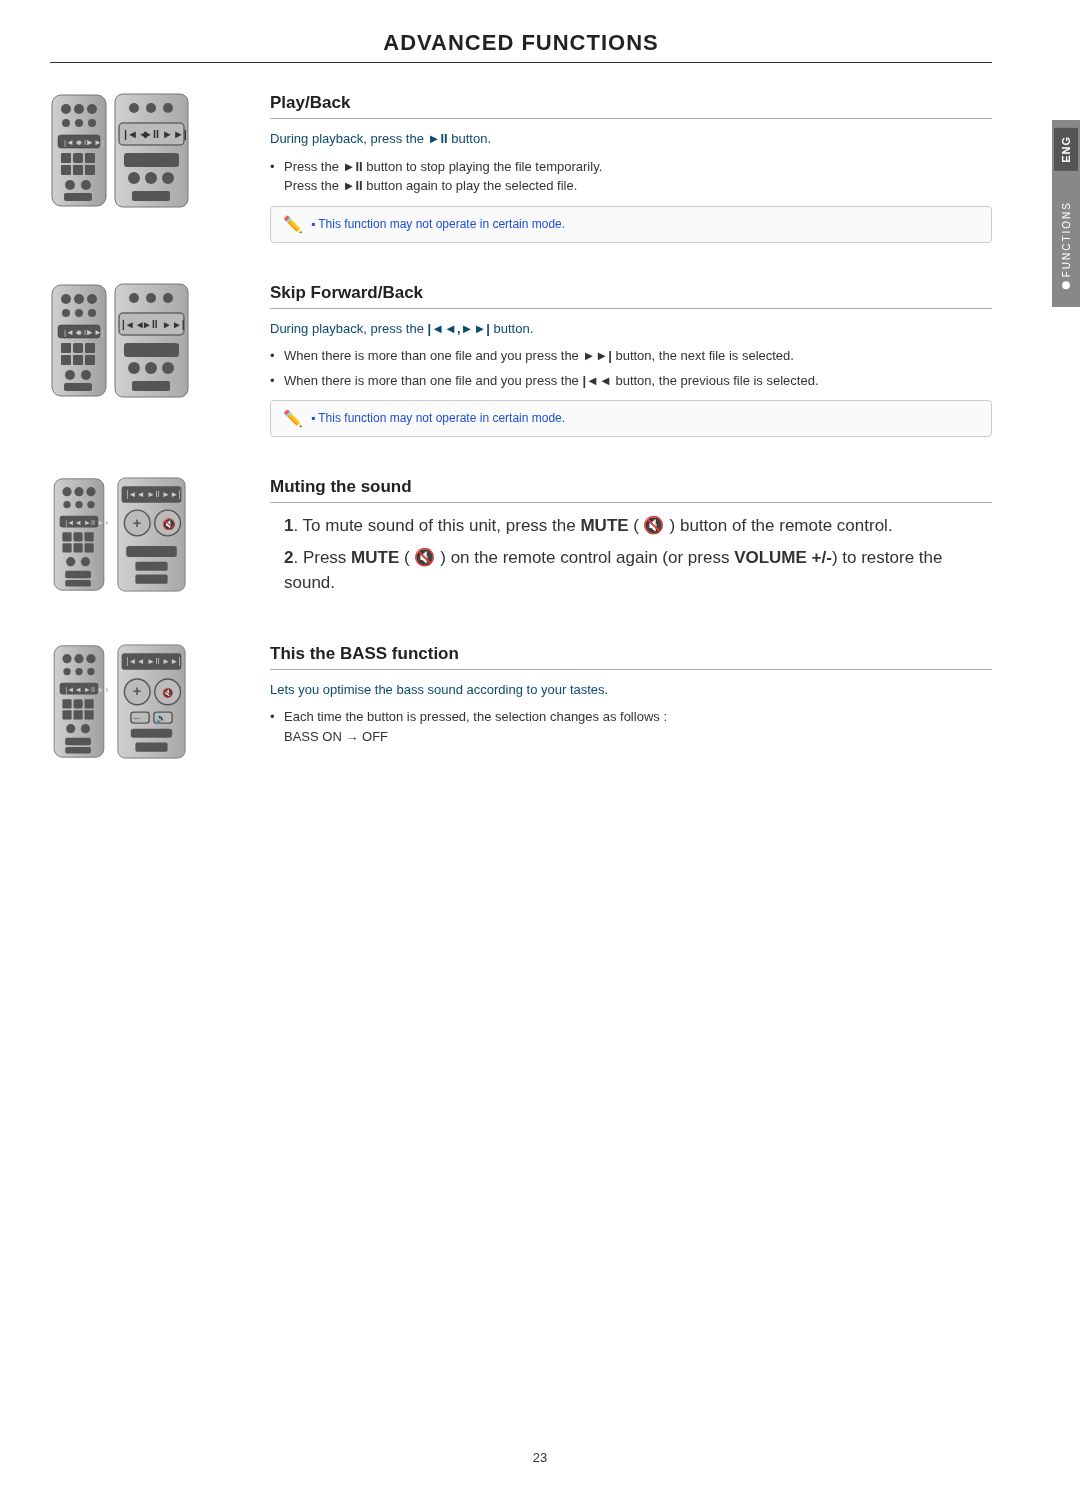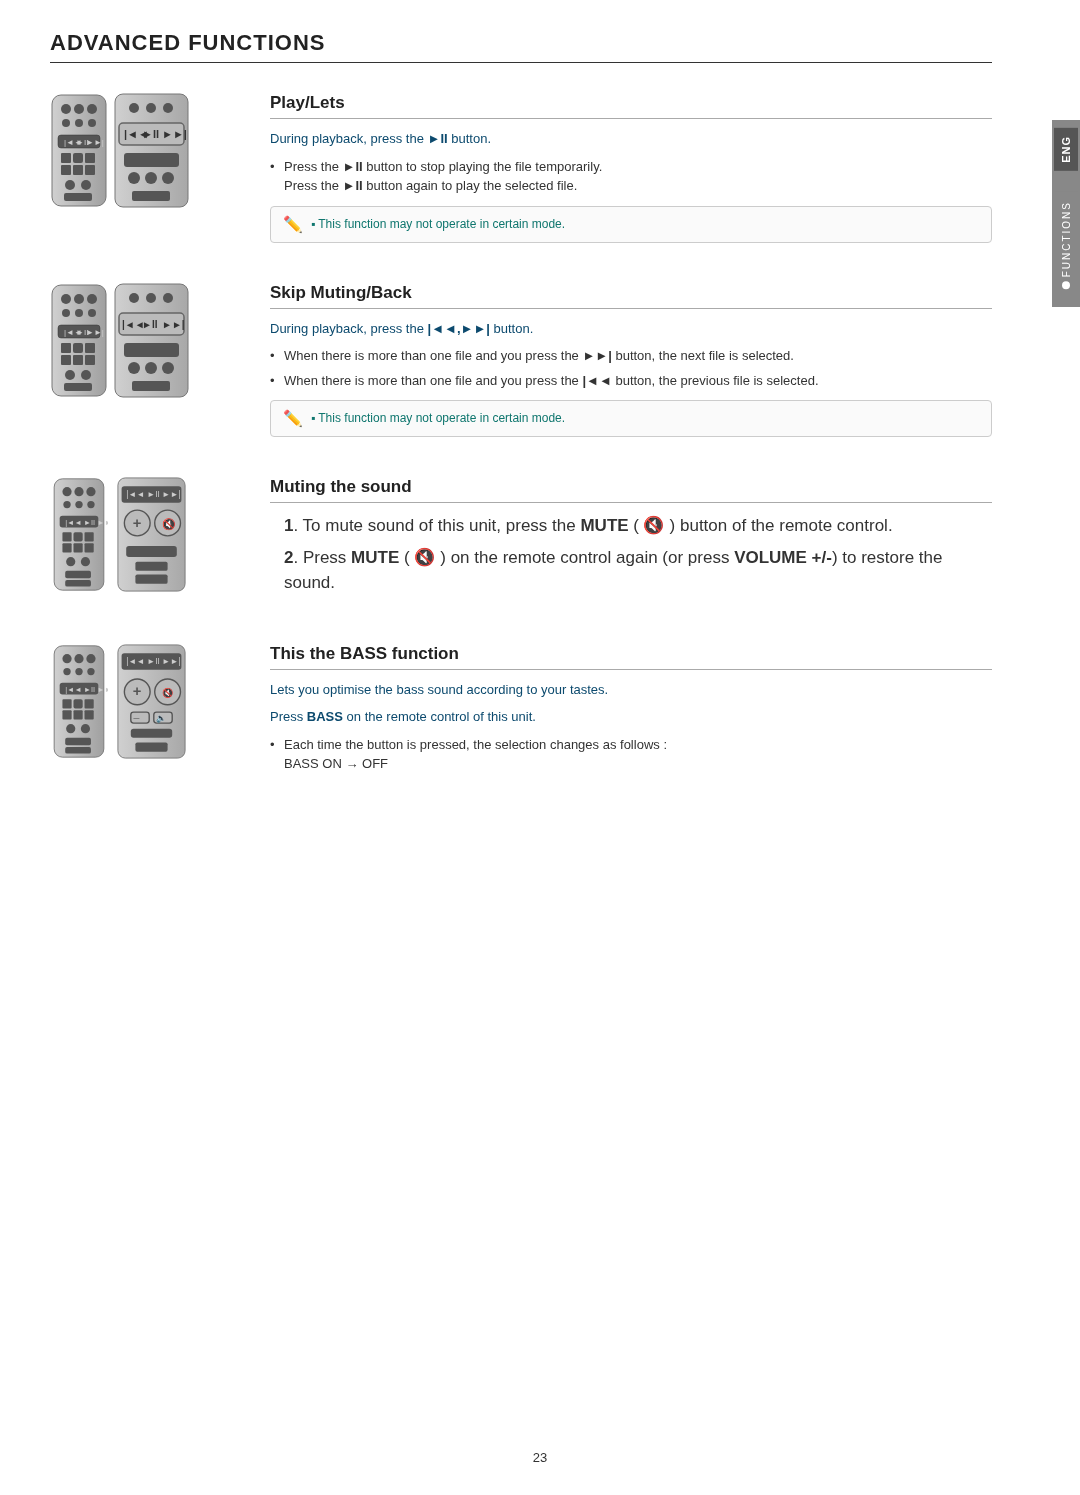--- a/index.html
+++ b/index.html
@@ -65,20 +65,21 @@
 
     
     .page-title {
       font-size: 22px;
       font-weight: bold;
       letter-spacing: 1px;
       border-bottom: 1.5px solid #333;
       padding-bottom: 6px;
       margin-bottom: 30px;
       color: #222;
+      text-align: center;
     }
 
     
     .section {
       display: flex;
       margin-bottom: 40px;
       gap: 30px;
     }
 
     
@@ -160,21 +161,21 @@
 
     .note-icon {
       font-size: 16px;
       color: #888;
       flex-shrink: 0;
       margin-top: 0px;
     }
 
     .note-text {
       font-size: 12px;
-      color: #0f766e;
+      color: #1d4ed8;
       line-height: 1.5;
     }
 
     
     .page-number {
       position: absolute;
       bottom: 30px;
       left: 50%;
       transform: translateX(-50%);
       font-size: 13px;
@@ -270,21 +271,21 @@
 
         <rect x="10" y="60" width="55" height="14" rx="3" fill="#555"></rect>
         <circle cx="20" cy="85" r="6" fill="#555"></circle>
         <circle cx="37" cy="85" r="6" fill="#555"></circle>
         <circle cx="54" cy="85" r="6" fill="#555"></circle>
         <rect x="18" y="98" width="38" height="10" rx="2" fill="#555"></rect>
       </svg>
     </div>
 
     <div class="content">
-      <div class="section-title">Play/Lets</div>
+      <div class="section-title">Play/Back</div>
       <p class="section-text">During playback, press the <strong>►II</strong> button.</p>
       <ul class="bullet-list">
         <li>Press the <strong>►II</strong> button to stop playing the file temporarily.<br>Press the <strong>►II</strong> button again to play the selected file.</li>
       </ul>
       <div class="note-box">
         <span class="note-icon">✏️</span>
         <span class="note-text">▪ This function may not operate in certain mode.</span>
       </div>
     </div>
   </div>
@@ -336,21 +337,21 @@
         <circle cx="54" cy="15" r="5" fill="#555"></circle>
         <rect x="10" y="60" width="55" height="14" rx="3" fill="#555"></rect>
         <circle cx="20" cy="85" r="6" fill="#555"></circle>
         <circle cx="37" cy="85" r="6" fill="#555"></circle>
         <circle cx="54" cy="85" r="6" fill="#555"></circle>
         <rect x="18" y="98" width="38" height="10" rx="2" fill="#555"></rect>
       </svg>
     </div>
 
     <div class="content">
-      <div class="section-title">Skip Muting/Back</div>
+      <div class="section-title">Skip Forward/Back</div>
       <p class="section-text">During playback, press the <strong>|◄◄,►►|</strong> button.</p>
       <ul class="bullet-list">
         <li>When there is more than one file and you press the <strong>►►|</strong> button, the next file is selected.</li>
         <li>When there is more than one file and you press the <strong>|◄◄</strong> button, the previous file is selected.</li>
       </ul>
       <div class="note-box">
         <span class="note-icon">✏️</span>
         <span class="note-text">▪ This function may not operate in certain mode.</span>
       </div>
     </div>
@@ -470,21 +471,20 @@
         <rect x="40" y="74" width="20" height="12" rx="3" fill="#bbb" stroke="#555" stroke-width="1.5"></rect>
         <text x="43" y="84" font-size="9" fill="#555">🔈</text>
         <rect x="15" y="92" width="45" height="10" rx="3" fill="#555"></rect>
         <rect x="20" y="107" width="35" height="10" rx="2" fill="#555"></rect>
       </svg>
     </div>
 
     <div class="content">
       <div class="section-title">This the BASS function</div>
       <p class="section-text">Lets you optimise the bass sound according to your tastes.</p>
-      <p class="section-text">Press <strong>BASS</strong> on the remote control of this unit.</p>
       <ul class="bullet-list">
         <li>Each time the button is pressed, the selection changes as follows :<br>BASS ON → OFF</li>
       </ul>
     </div>
   </div>
 
 </div>
 
 <div class="page-number">23</div>
 

